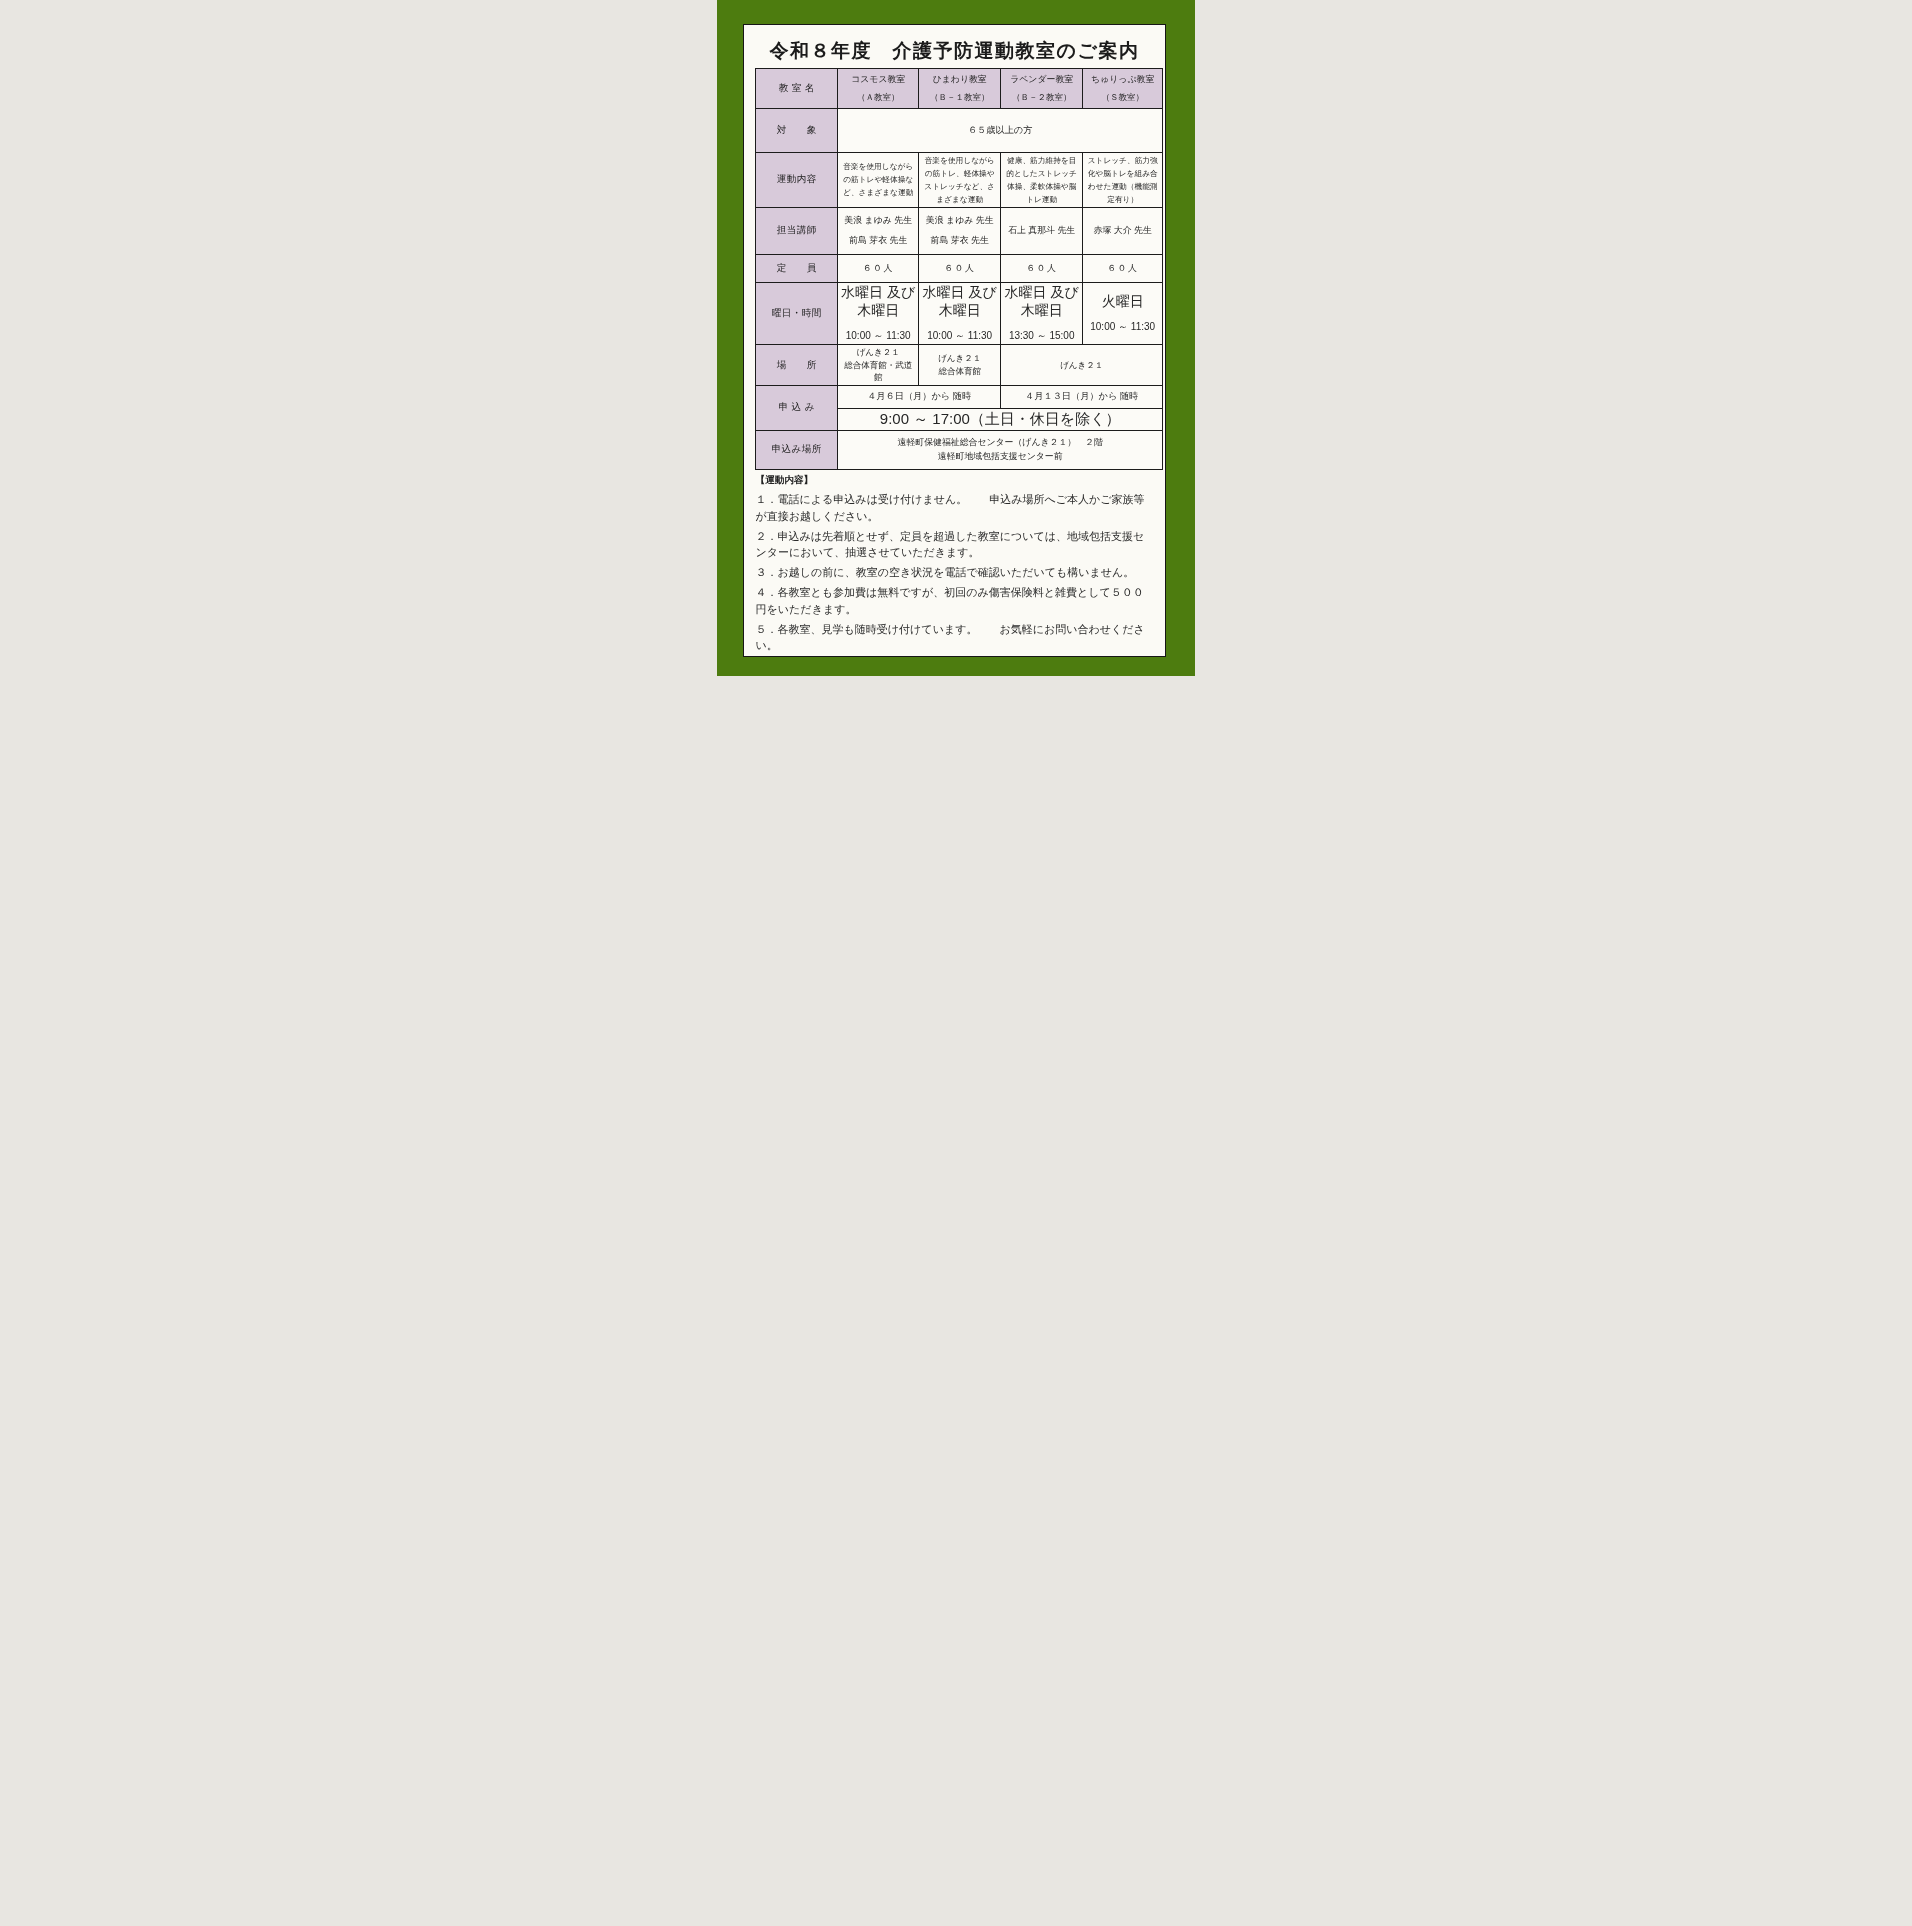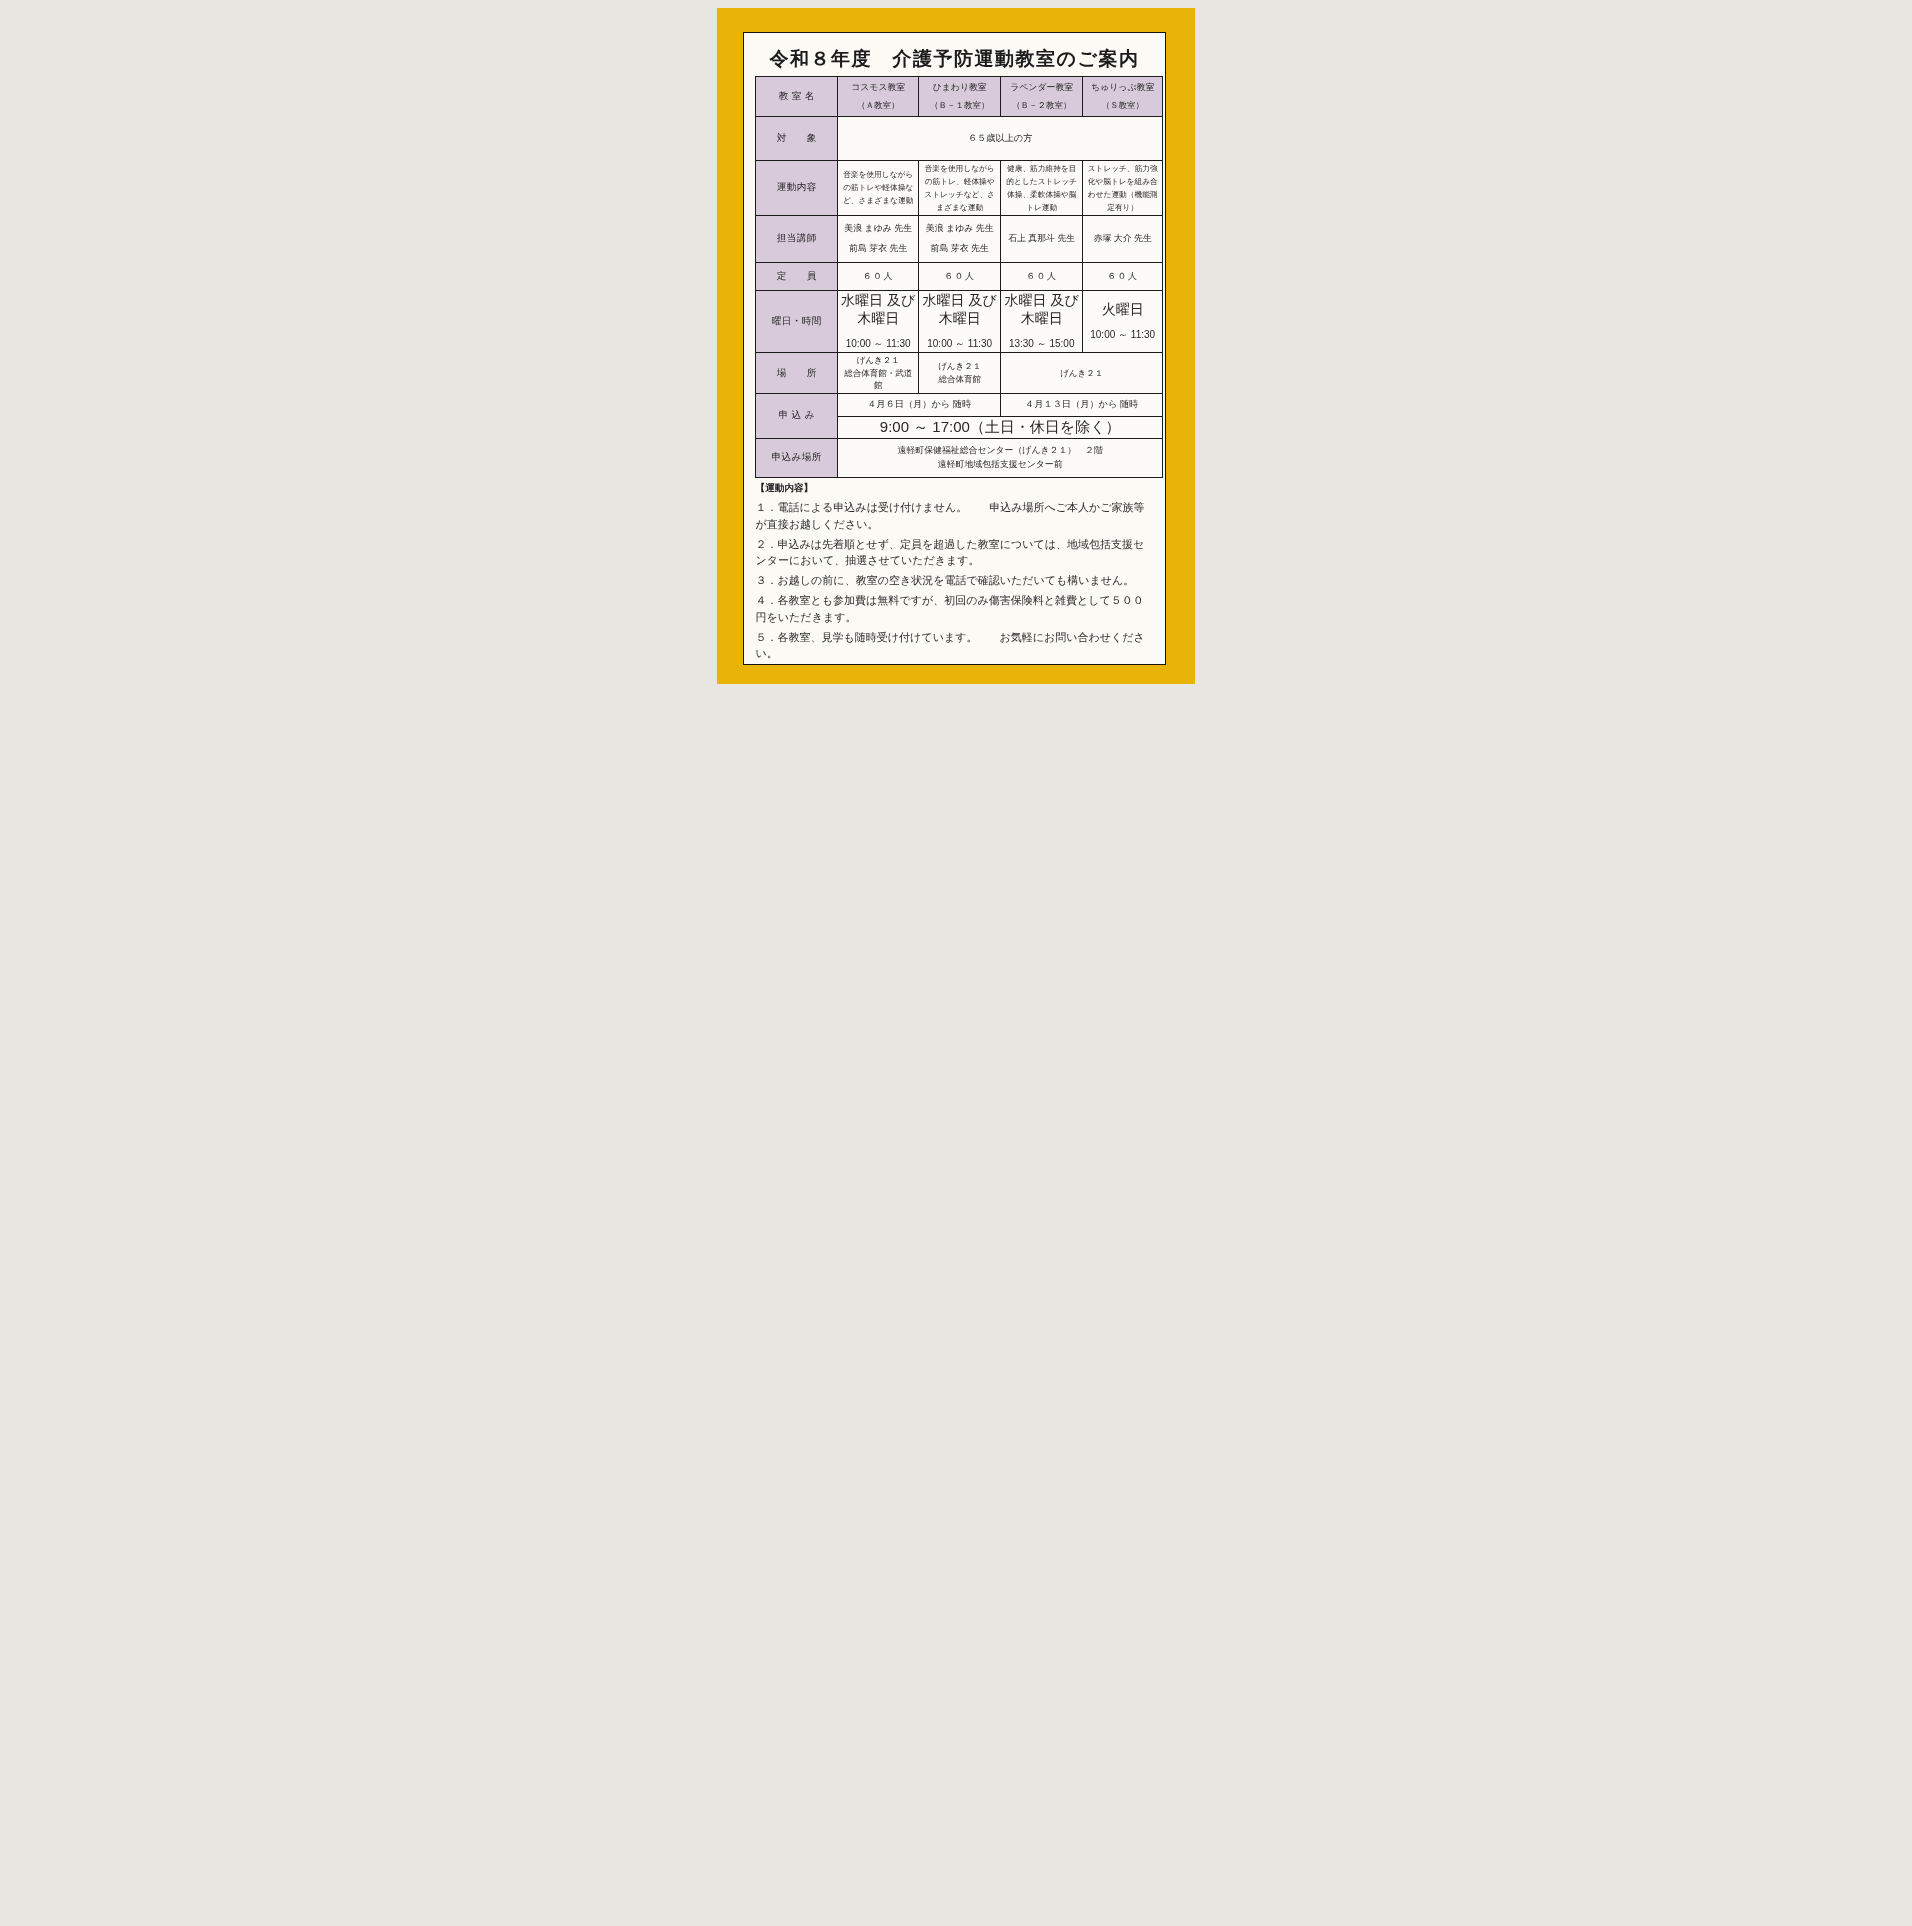--- a/index.html
+++ b/index.html
@@ -4,22 +4,22 @@
 <style>
   html,body { margin:0; padding:0; }
   body {
     background:#e8e6e1;
     font-family:"Liberation Sans","DejaVu Sans",sans-serif;
     color:#262626;
   }
   .paper {
     position:relative;
     width:478px; height:676px;
-    margin:8px auto;
-    background:#eab308;
+    margin:0 auto;
+    background:#4d7c0f;
   }
   .frame {
     position:absolute;
     left:26px; top:24px;
     width:423px; height:633px;
     border:1.2px solid #161616;
     background:#fbfaf5;
     box-sizing:border-box;
     overflow:hidden;
   }

